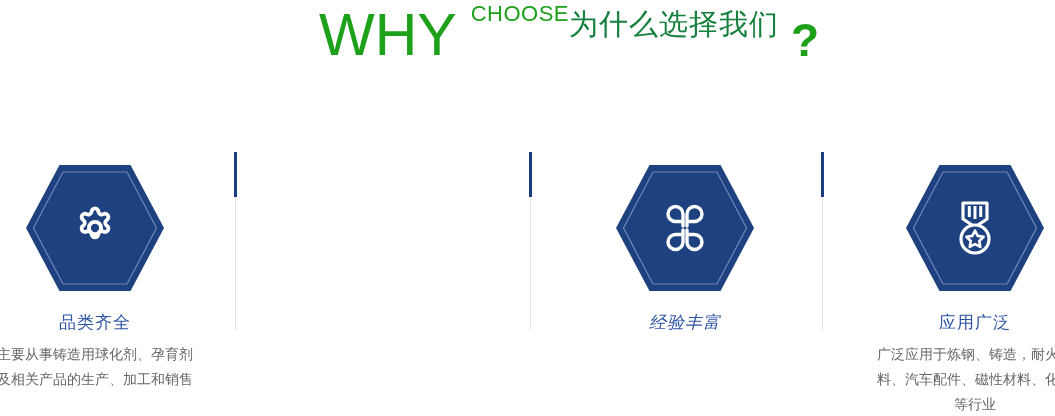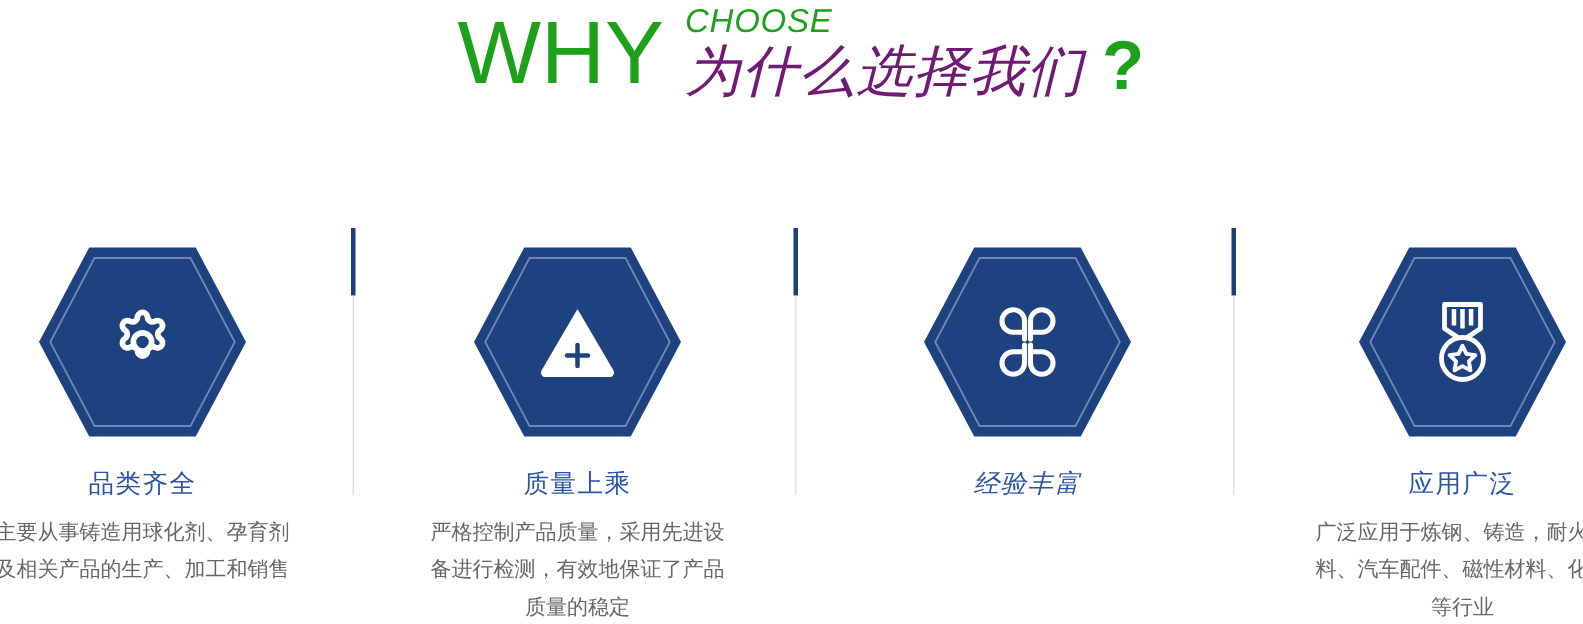--- a/index.html
+++ b/index.html
@@ -7,36 +7,36 @@
     width:1055px;height:416px;background:#ffffff;
     font-family:"Liberation Sans","DejaVu Sans",sans-serif;
     overflow:hidden;position:relative;
   }
 
   
   .header{
     position:absolute;left:0;top:0;width:1055px;height:95px;
   }
   .header-inner{
-    position:absolute;left:305px;top:0;
+    position:absolute;left:319px;top:0;
     display:flex;align-items:flex-start;
   }
   .why{
     font-size:59px;line-height:59px;font-weight:400;
     color:#1da01a;letter-spacing:0px;
     padding-top:6px;
   }
   .mid{
-    display:flex;flex-direction:column;margin-left:14px;padding-top:2px;font-style:italic;
+    display:flex;margin-left:14px;padding-top:2px;
   }
   .choose{
     font-size:22px;line-height:24px;color:#1da01a;letter-spacing:0.5px;
   }
   .cn-title{
-    font-size:37px;line-height:40px;color:#701a75;margin-top:2px;
+    font-size:29px;line-height:40px;color:#15803d;margin-top:2px;
     letter-spacing:1px;
   }
   .qmark{
     font-size:46px;line-height:46px;font-weight:bold;color:#1da01a;
     margin-left:12px;align-self:flex-end;padding-bottom:2px;
   }
 
   
   .cards{
     position:absolute;left:0;top:150px;width:854px;height:266px;
@@ -135,41 +135,20 @@
                      a3 3 0 0 0 4.4-2.2 a3 3 0 0 1 3-3 z"></path>
             <circle cx="24" cy="24" r="5.4"></circle>
           </g>
         </svg>
       </div>
     </div>
     <div class="card-title">品类齐全</div>
     <div class="card-desc">主要从事铸造用球化剂、孕育剂及相关产品的生产、加工和销售</div>
   </div>
 
-  <div class="card c1">
-    <div class="hexwrap">
-      <div class="hex">
-        <svg width="142" height="130" viewBox="0 0 142 130">
-          <polygon points="35.5,2 106.5,2 140,65 106.5,128 35.5,128 2,65" fill="#1e4180"></polygon>
-          <polygon points="39,9 103,9 132.5,65 103,121 39,121 9.5,65" fill="none" stroke="#8ba2c8" stroke-width="1.2" opacity="0.75"></polygon>
-        </svg>
-      </div>
-      <div class="icon-holder">
-        <svg width="56" height="50" viewBox="0 0 56 50">
-          <path d="M28 3 L52 44 a3 3 0 0 1-2.6 4.4 H6.6 A3 3 0 0 1 4 44 Z" fill="#ffffff"></path>
-          <g stroke="#1e4180" stroke-width="3" stroke-linecap="round">
-            <line x1="28" y1="27" x2="28" y2="41"></line>
-            <line x1="21" y1="34" x2="35" y2="34"></line>
-          </g>
-        </svg>
-      </div>
-    </div>
-    <div class="card-title">质量上乘</div>
-    <div class="card-desc">严格控制产品质量，采用先进设备进行检测，有效地保证了产品质量的稳定</div>
-  </div>
 
   <div class="card c2">
     <div class="hexwrap">
       <div class="hex">
         <svg width="142" height="130" viewBox="0 0 142 130">
           <polygon points="35.5,2 106.5,2 140,65 106.5,128 35.5,128 2,65" fill="#1e4180"></polygon>
           <polygon points="39,9 103,9 132.5,65 103,121 39,121 9.5,65" fill="none" stroke="#8ba2c8" stroke-width="1.2" opacity="0.75"></polygon>
         </svg>
       </div>
       <div class="icon-holder">

